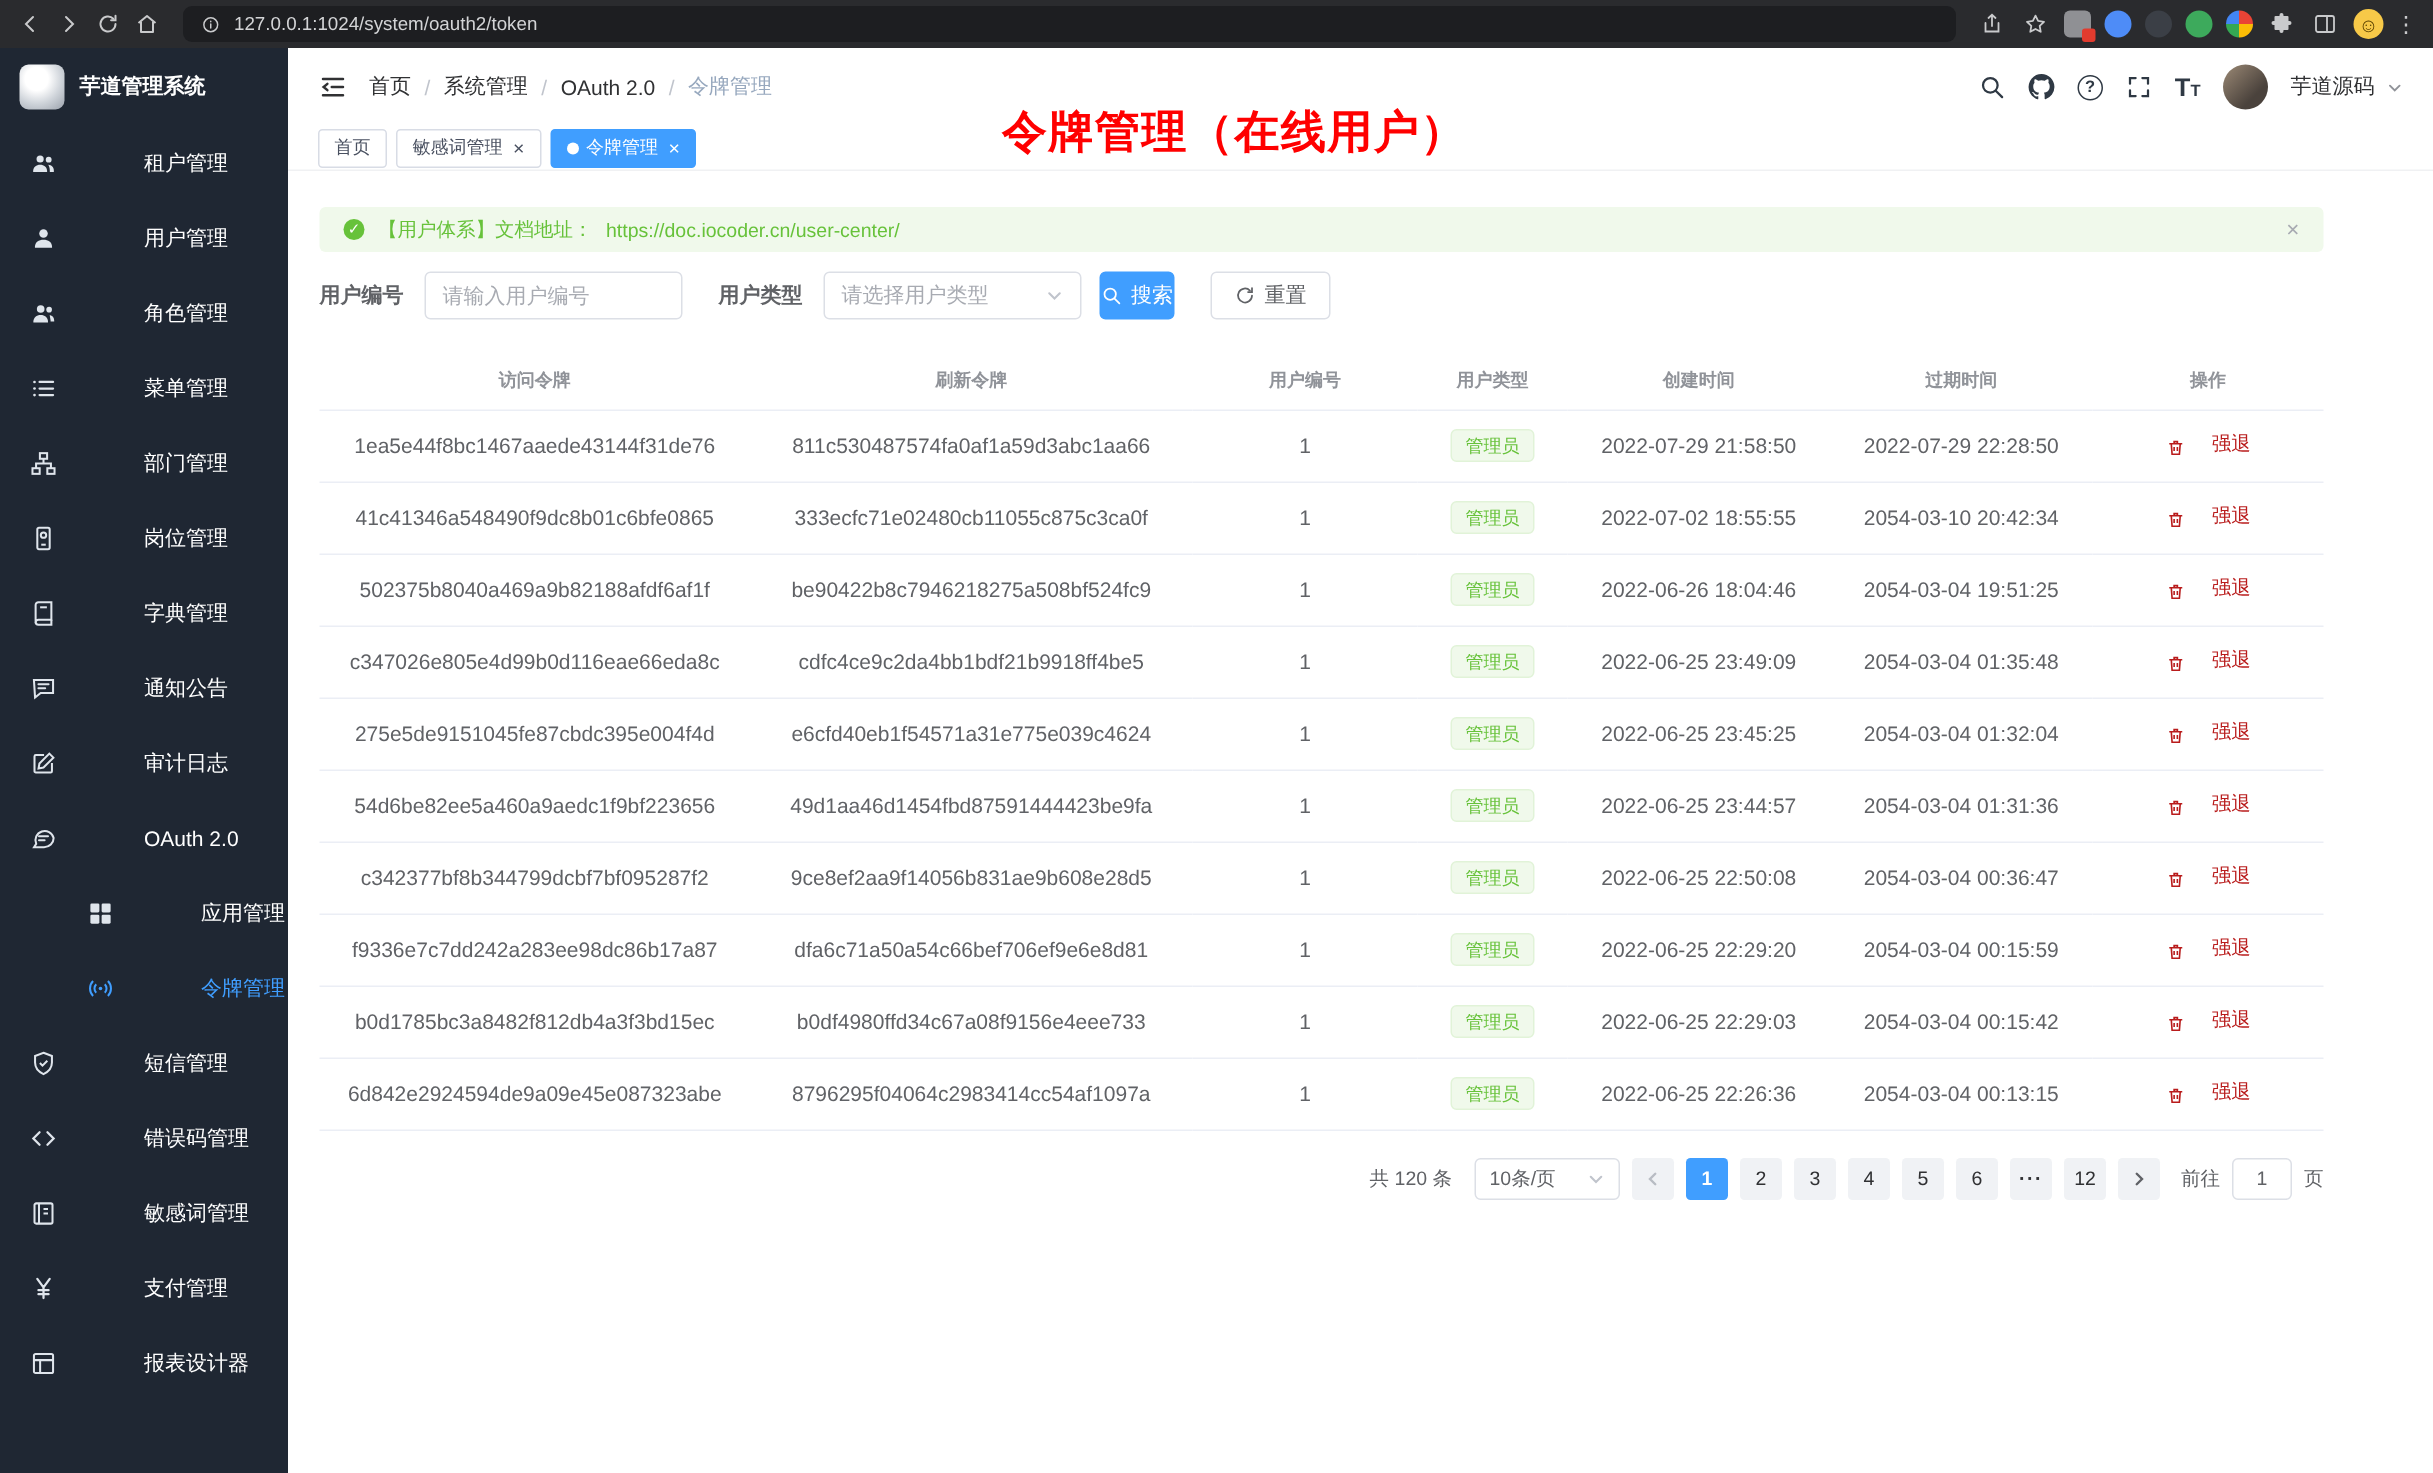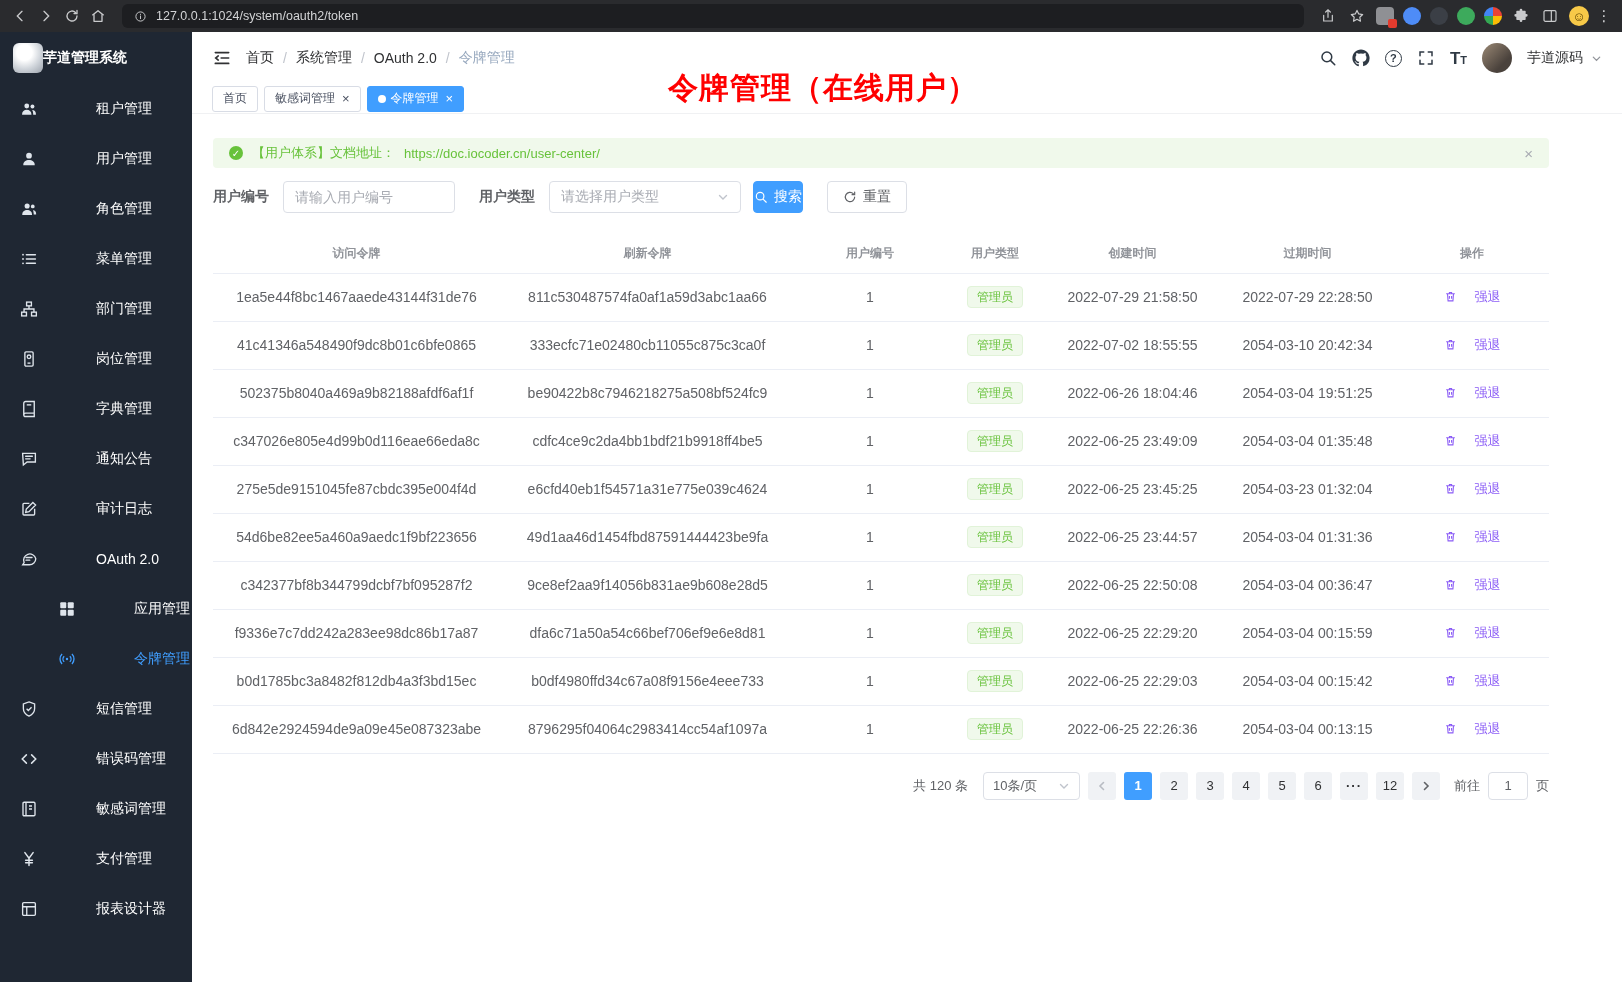--- a/index.html
+++ b/index.html
@@ -22,21 +22,21 @@
 .ext-blue{background:#4e8cf7;border-radius:50%;}
 .ext-dark{background:#3b3f46;border-radius:50%;}
 .ext-green{background:#3daa5c;border-radius:50%;}
 .ext-color{border-radius:50%;background:conic-gradient(#ea4335 0 25%,#fbbc05 0 50%,#34a853 0 75%,#4285f4 0 100%);}
 .browser-avatar{width:20px;height:20px;border-radius:50%;background:#f7c948;color:#5b4200;font-size:13px;display:flex;align-items:center;justify-content:center;cursor:pointer;}
 .kebab{font-size:15px;color:#c9cacc;width:12px;cursor:pointer;display:inline-flex;align-items:center;justify-content:center;}
 
 
 .app{display:flex;height:950px;}
 .sidebar{width:192px;flex:none;background:#1f2733;display:flex;flex-direction:column;overflow:hidden;}
-.logo{height:52px;display:flex;align-items:center;padding:0 13px;flex:none;cursor:pointer;text-align:center;}
+.logo{height:52px;display:flex;align-items:center;gap:10px;padding:0 13px;flex:none;cursor:pointer;text-align:center;}
 .logo-img{width:30px;height:30px;border-radius:6px;flex:none;background:radial-gradient(circle at 38% 32%,#ffffff 0 28%,#cfd4da 60%,#9aa1ab);}
 .logo-title{color:#fff;font-size:14px;font-weight:700;white-space:nowrap;}
 .menu{flex:1;}
 .menu-item{height:50px;display:flex;align-items:center;padding:0 14px 0 20px;color:#fff;font-size:14px;cursor:pointer;gap:48px;}
 .menu-item.sub{padding-left:58px;}
 .mi{width:18px;height:18px;flex:none;display:inline-flex;}
 .mi svg{width:18px;height:18px;}
 .menu-item .mi{margin-right:10px;color:#dfe5ec;}
 .menu-label{white-space:nowrap;}
 .menu-item.active{color:#409eff;}
@@ -75,34 +75,34 @@
 .alert-check{width:14px;height:14px;border-radius:50%;background:#67c23a;color:#fff;font-size:10px;display:flex;align-items:center;justify-content:center;flex:none;}
 .alert-text{font-size:13px;color:#67c23a;}
 .alert-link{font-size:13px;color:#67c23a;text-decoration:none;cursor:pointer;}
 .alert-close{margin-left:auto;color:#a8abb2;font-size:15px;cursor:pointer;}
 
 .filters{margin-top:13px;display:flex;align-items:center;}
 .f-label{font-size:14px;font-weight:700;color:#606266;margin-right:14px;white-space:nowrap;}
 .f-label.g{margin-left:24px;}
 .f-input{width:172px;height:32px;border:1px solid #dcdfe6;border-radius:4px;padding:0 11px;font-size:14px;color:#606266;font-family:inherit;}
 .f-input::placeholder{color:#a8abb2;}
-.f-select{width:192px;height:32px;border:1px solid #dcdfe6;border-radius:4px;padding:0 11px;display:flex;align-items:center;justify-content:space-between;cursor:pointer;background:#fff;}
+.f-select{width:172px;height:32px;border:1px solid #dcdfe6;border-radius:4px;padding:0 11px;display:flex;align-items:center;justify-content:space-between;cursor:pointer;background:#fff;}
 .f-ph{font-size:14px;color:#a8abb2;white-space:nowrap;}
 .f-caret{width:12px;height:12px;color:#c0c4cc;display:inline-flex;flex:none;}
 .f-caret svg{width:12px;height:12px;}
 .btn-primary{margin-left:12px;height:32px;padding:0 0;background:#409eff;border:1px solid #409eff;border-radius:4px;color:#fff;font-size:14px;display:inline-flex;align-items:center;gap:6px;cursor:pointer;font-family:inherit;white-space:nowrap;}
 .btn-plain{margin-left:24px;height:32px;padding:12px 15px;background:#fff;border:1px solid #dcdfe6;border-radius:4px;color:#606266;font-size:14px;display:inline-flex;align-items:center;gap:6px;cursor:pointer;font-family:inherit;white-space:nowrap;}
 .bi{width:14px;height:14px;display:inline-flex;}
 .bi svg{width:14px;height:14px;}
 
 .table{width:1336px;margin-top:22px;border-collapse:collapse;table-layout:fixed;}
 .table th{height:38px;font-size:12px;font-weight:700;color:#909399;text-align:center;border-bottom:1px solid #ebeef5;white-space:nowrap;}
 .table td{height:48px;font-size:14px;color:#606266;text-align:center;border-bottom:1px solid #ebeef5;white-space:nowrap;overflow:hidden;}
 .badge{display:inline-block;height:22px;line-height:20px;padding:0 9px;font-size:12px;color:#67c23a;background:#f0f9eb;border:1px solid #e1f3d8;border-radius:4px;}
-.action-link{color:#8b5cf6;font-size:13px;display:inline-flex;align-items:center;gap:18px;cursor:pointer;text-decoration:none;}
+.action-link{color:#b91c1c;font-size:13px;display:inline-flex;align-items:flex-end;gap:18px;cursor:pointer;text-decoration:none;}
 .ali{width:13px;height:13px;display:inline-flex;}
 .ali svg{width:13px;height:13px;}
 
 .pagination{width:1336px;margin-top:18px;display:flex;align-items:center;justify-content:flex-end;gap:8px;font-size:13px;color:#606266;}
 .pg-total{margin-right:7px;white-space:nowrap;}
 .pg-size{width:97px;height:28px;border:1px solid #dcdfe6;border-radius:4px;padding:0 9px;display:flex;align-items:center;justify-content:space-between;cursor:pointer;color:#606266;background:#fff;white-space:nowrap;flex:none;}
 .pg-btn{min-width:28px;height:28px;padding:0 4px;border:none;background:#f0f2f5;border-radius:3px;font-size:13px;color:#303133;display:inline-flex;align-items:center;justify-content:center;cursor:pointer;font-family:inherit;flex:none;}
 .pg-btn.active{background:#409eff;color:#fff;font-weight:700;}
 .pg-btn.more{letter-spacing:1px;color:#303133;font-weight:700;}
 .pg-btn svg{width:12px;height:12px;}
@@ -571,21 +571,21 @@
                     </span>
                     <span>强退</span>
                   </a></td>
               </tr>
               <tr>
                 <td>275e5de9151045fe87cbdc395e004f4d</td>
                 <td>e6cfd40eb1f54571a31e775e039c4624</td>
                 <td>1</td>
                 <td><span class="badge">管理员</span></td>
                 <td>2022-06-25 23:45:25</td>
-                <td>2054-03-23 01:32:04</td>
+                <td>2054-03-04 01:32:04</td>
                 <td><a class="action-link">
                     <span class="ali">
                       <svg viewBox="0 0 24 24" fill="none" stroke="currentColor" stroke-width="2">
                         <path d="M4 7h16M10 7V4.5h4V7M6.5 7l1 13h9l1-13M10 11v5M14 11v5"></path>
                       </svg>
                     </span>
                     <span>强退</span>
                   </a></td>
               </tr>
               <tr>

